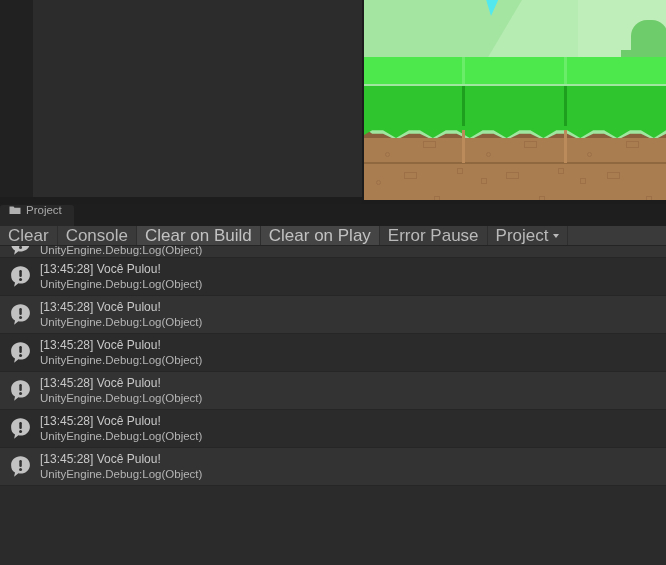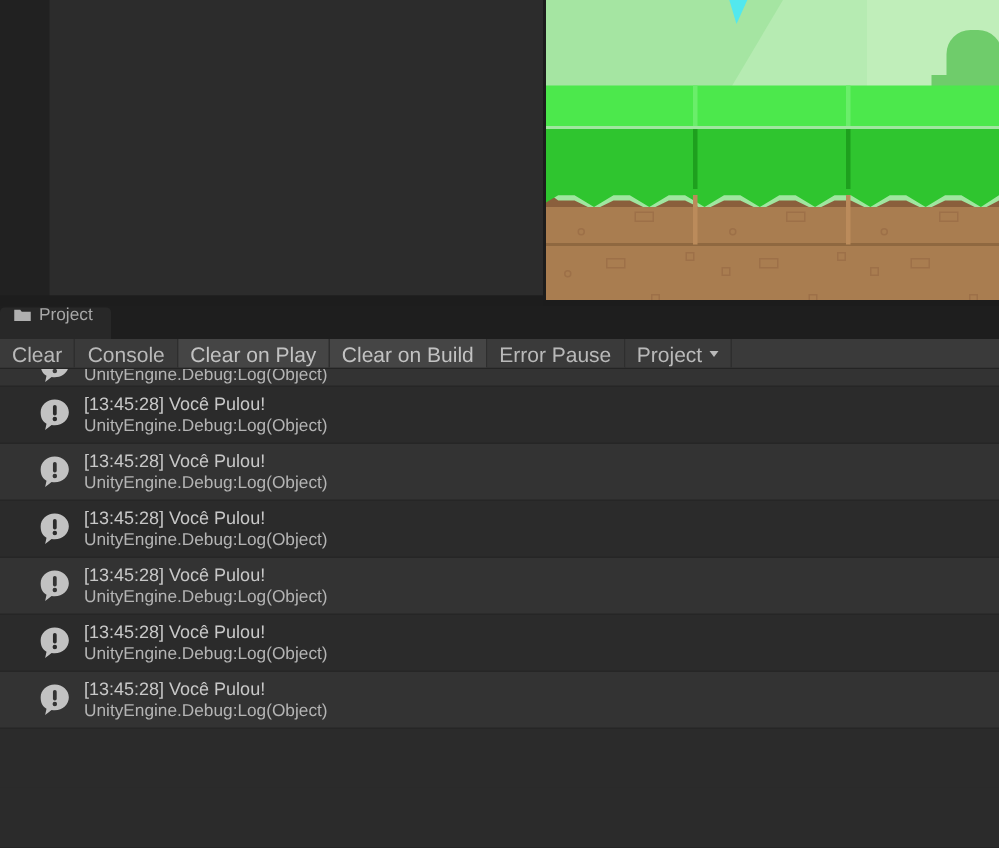--- a/index.html
+++ b/index.html
@@ -157,40 +157,40 @@
   .tab-icon { display: inline-flex; width: 12px; height: 12px; }
 
   
   .toolbar {
     height: 20px; width: 100%; background: #3a3a3a;
     display: flex; align-items: stretch;
     border-bottom: 1px solid #242424;
   }
   .tb-btn {
     display: flex; align-items: center; padding: 0 8px;
-    font-size: 14px; color: #b9b9b9; cursor: pointer;
+    font-size: 17px; color: #b9b9b9; cursor: pointer;
     background: #3a3a3a; border-right: 1px solid #2e2e2e;
     white-space: nowrap;
   }
   .tb-btn.toggled { background: #454545; color: #c2c2c2; }
   .tb-btn.dropdown { gap: 5px; }
   .caret {
     width: 0; height: 0; border-left: 3.5px solid transparent;
     border-right: 3.5px solid transparent; border-top: 4px solid #b9b9b9;
   }
   .tb-spacer { flex: 1; background: #3a3a3a; }
 
   
   .log-list {
     position: relative; width: 100%; height: 279px;
     background: #2b2b2b; overflow: hidden;
   }
   .log-row {
     position: relative; display: flex; align-items: center;
-    height: 38px; padding-left: 24px; gap: 7px;
+    height: 38px; padding-left: 8px; gap: 7px;
     border-bottom: 1px solid #262626; cursor: pointer;
   }
   .log-row.odd { background: #333333; }
   .log-row.even { background: #2b2b2b; }
   .log-row.clipped { height: 12px; align-items: flex-end; overflow: hidden; }
   .log-icon { flex: 0 0 auto; width: 25px; height: 25px; }
   .log-text { display: flex; flex-direction: column; gap: 1px; }
   .log-msg { font-size: 12px; color: #c8c8c8; line-height: 14px; }
   .log-stack { font-size: 11.5px; color: #b4b4b4; line-height: 14px; }
   .log-empty { width: 100%; height: 100%; background: #2b2b2b; }
@@ -267,24 +267,24 @@
     </div>
 
     <div class="toolbar">
       <div class="tb-btn">
         <span>Clear</span>
       </div>
       <div class="tb-btn">
         <span>Console</span>
       </div>
       <div class="tb-btn toggled">
+        <span>Clear on Build</span>
+      </div>
+      <div class="tb-btn toggled">
         <span>Clear on Play</span>
-      </div>
-      <div class="tb-btn toggled">
-        <span>Clear on Build</span>
       </div>
       <div class="tb-btn">
         <span>Error Pause</span>
       </div>
       <div class="tb-btn dropdown">
         <span>Project</span>
         <span class="caret"></span>
       </div>
       <div class="tb-spacer"></div>
     </div>

